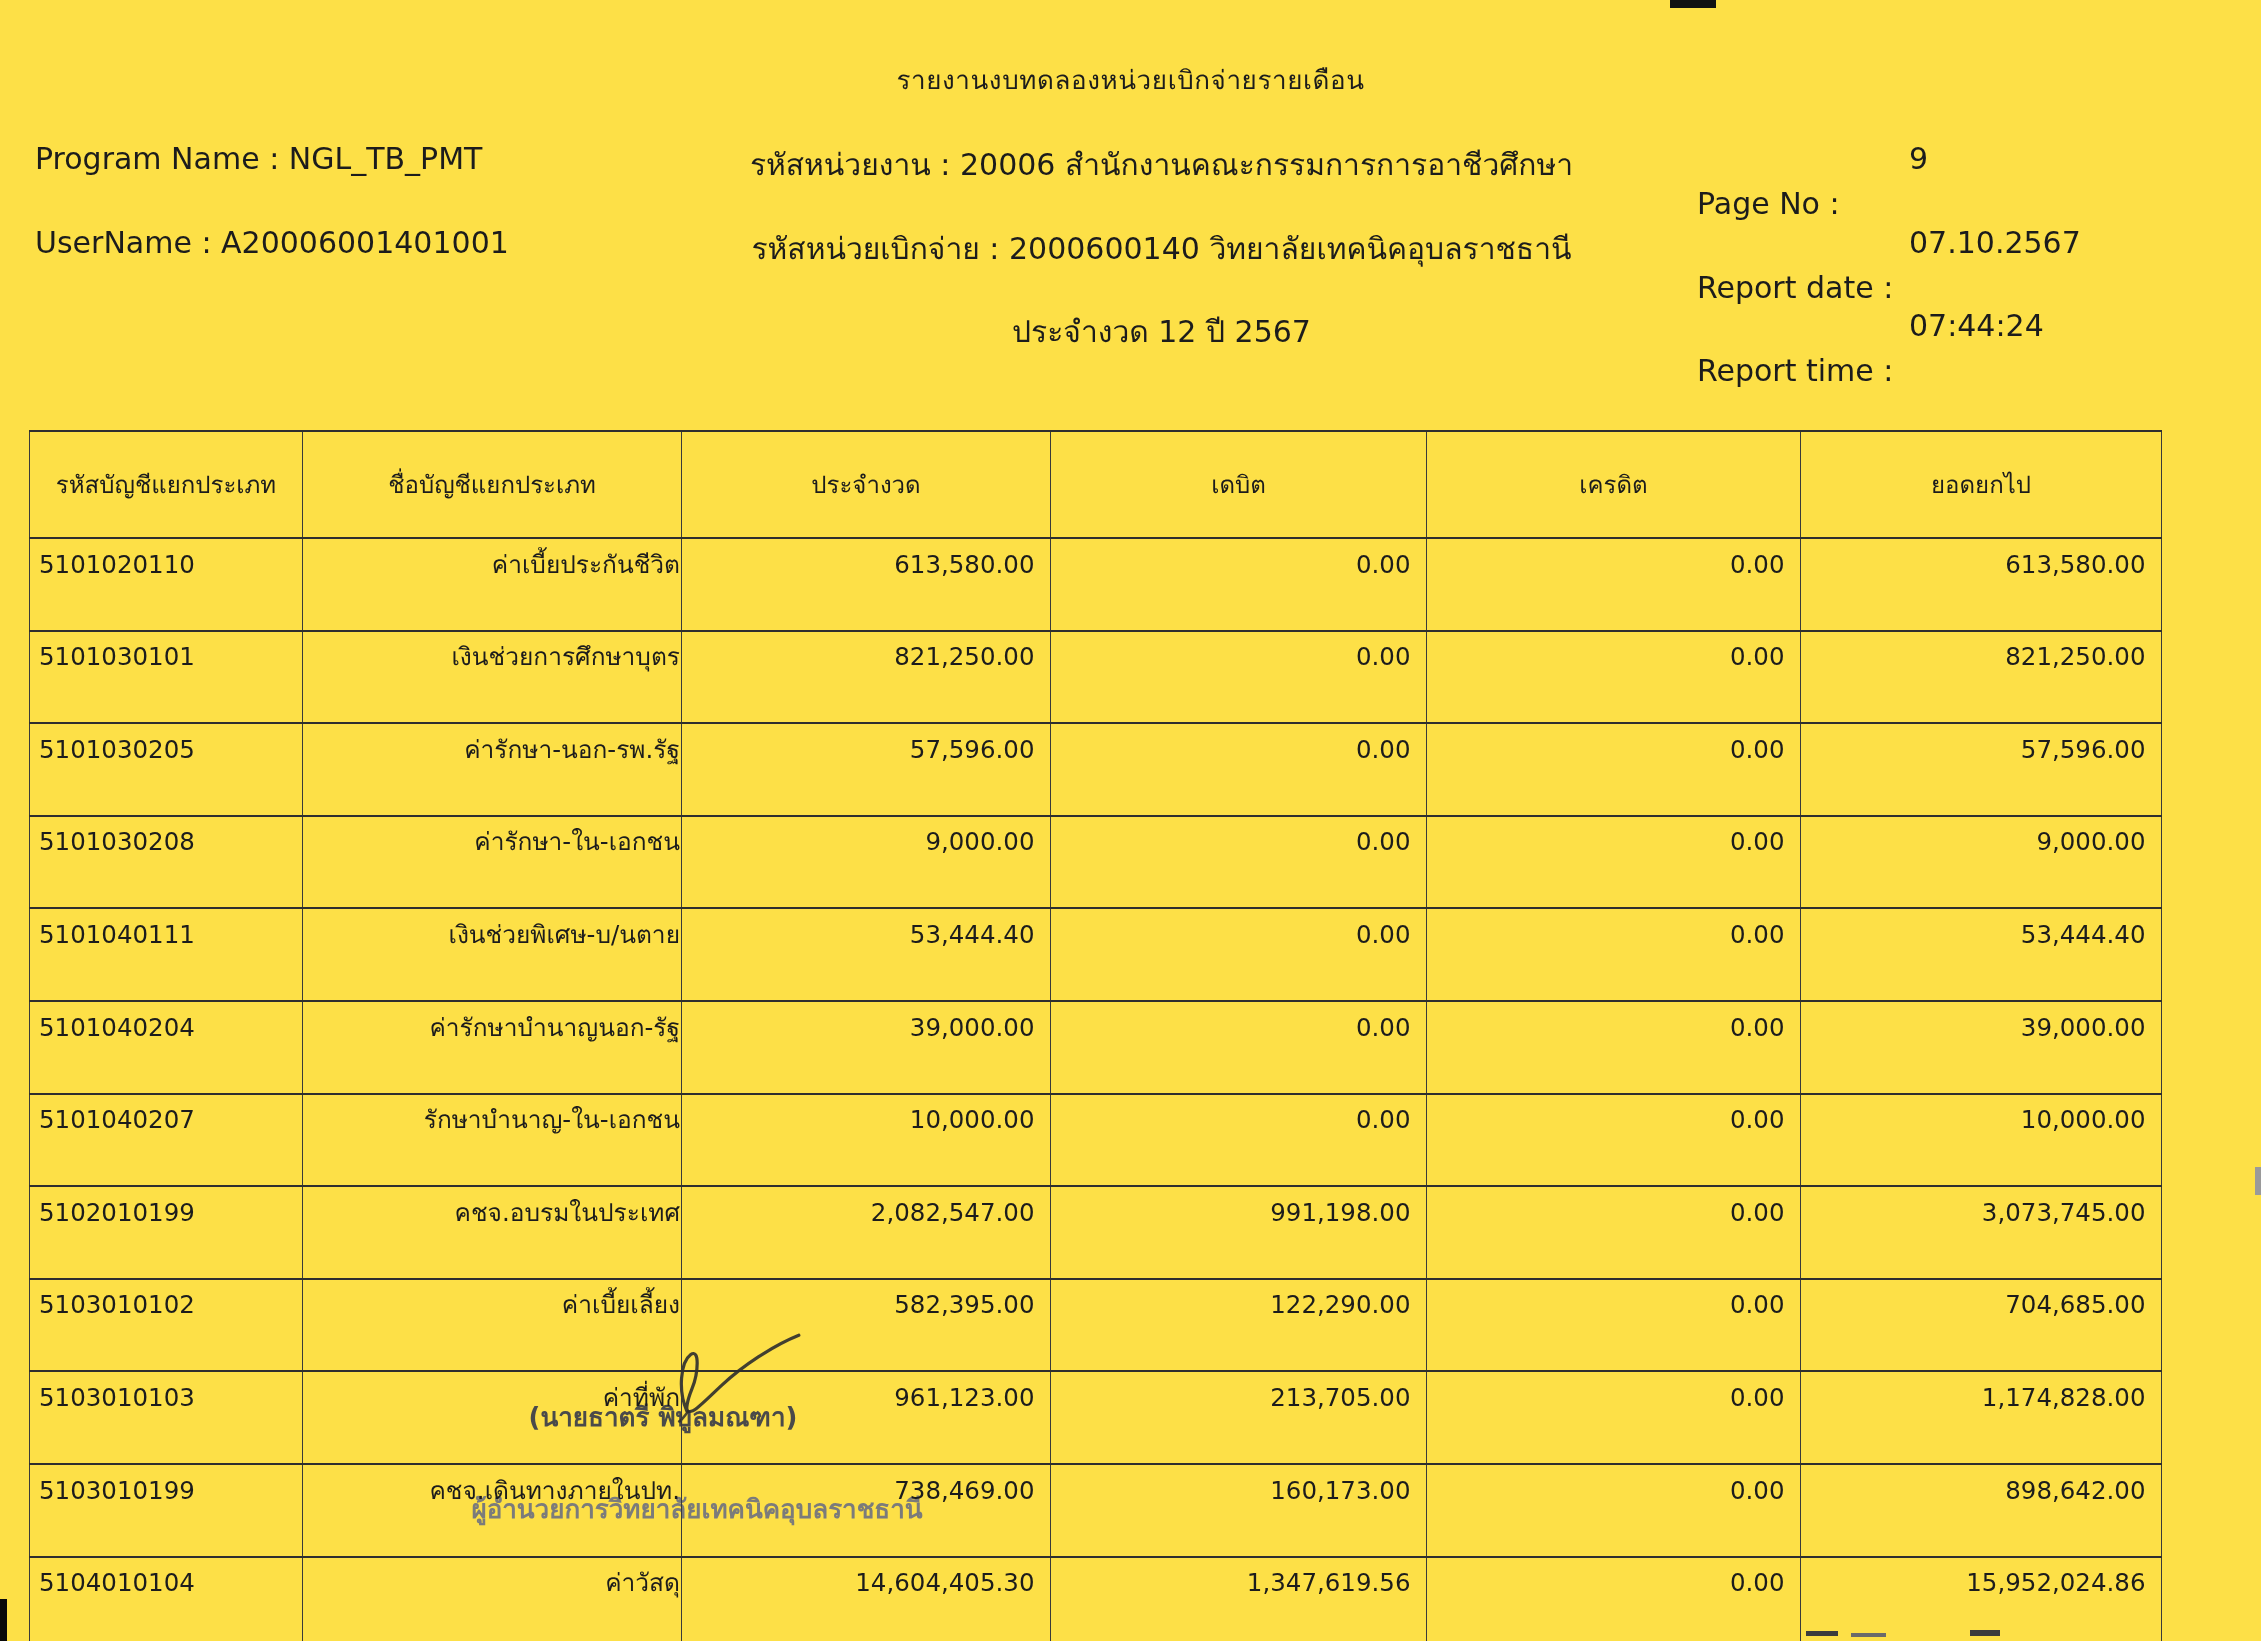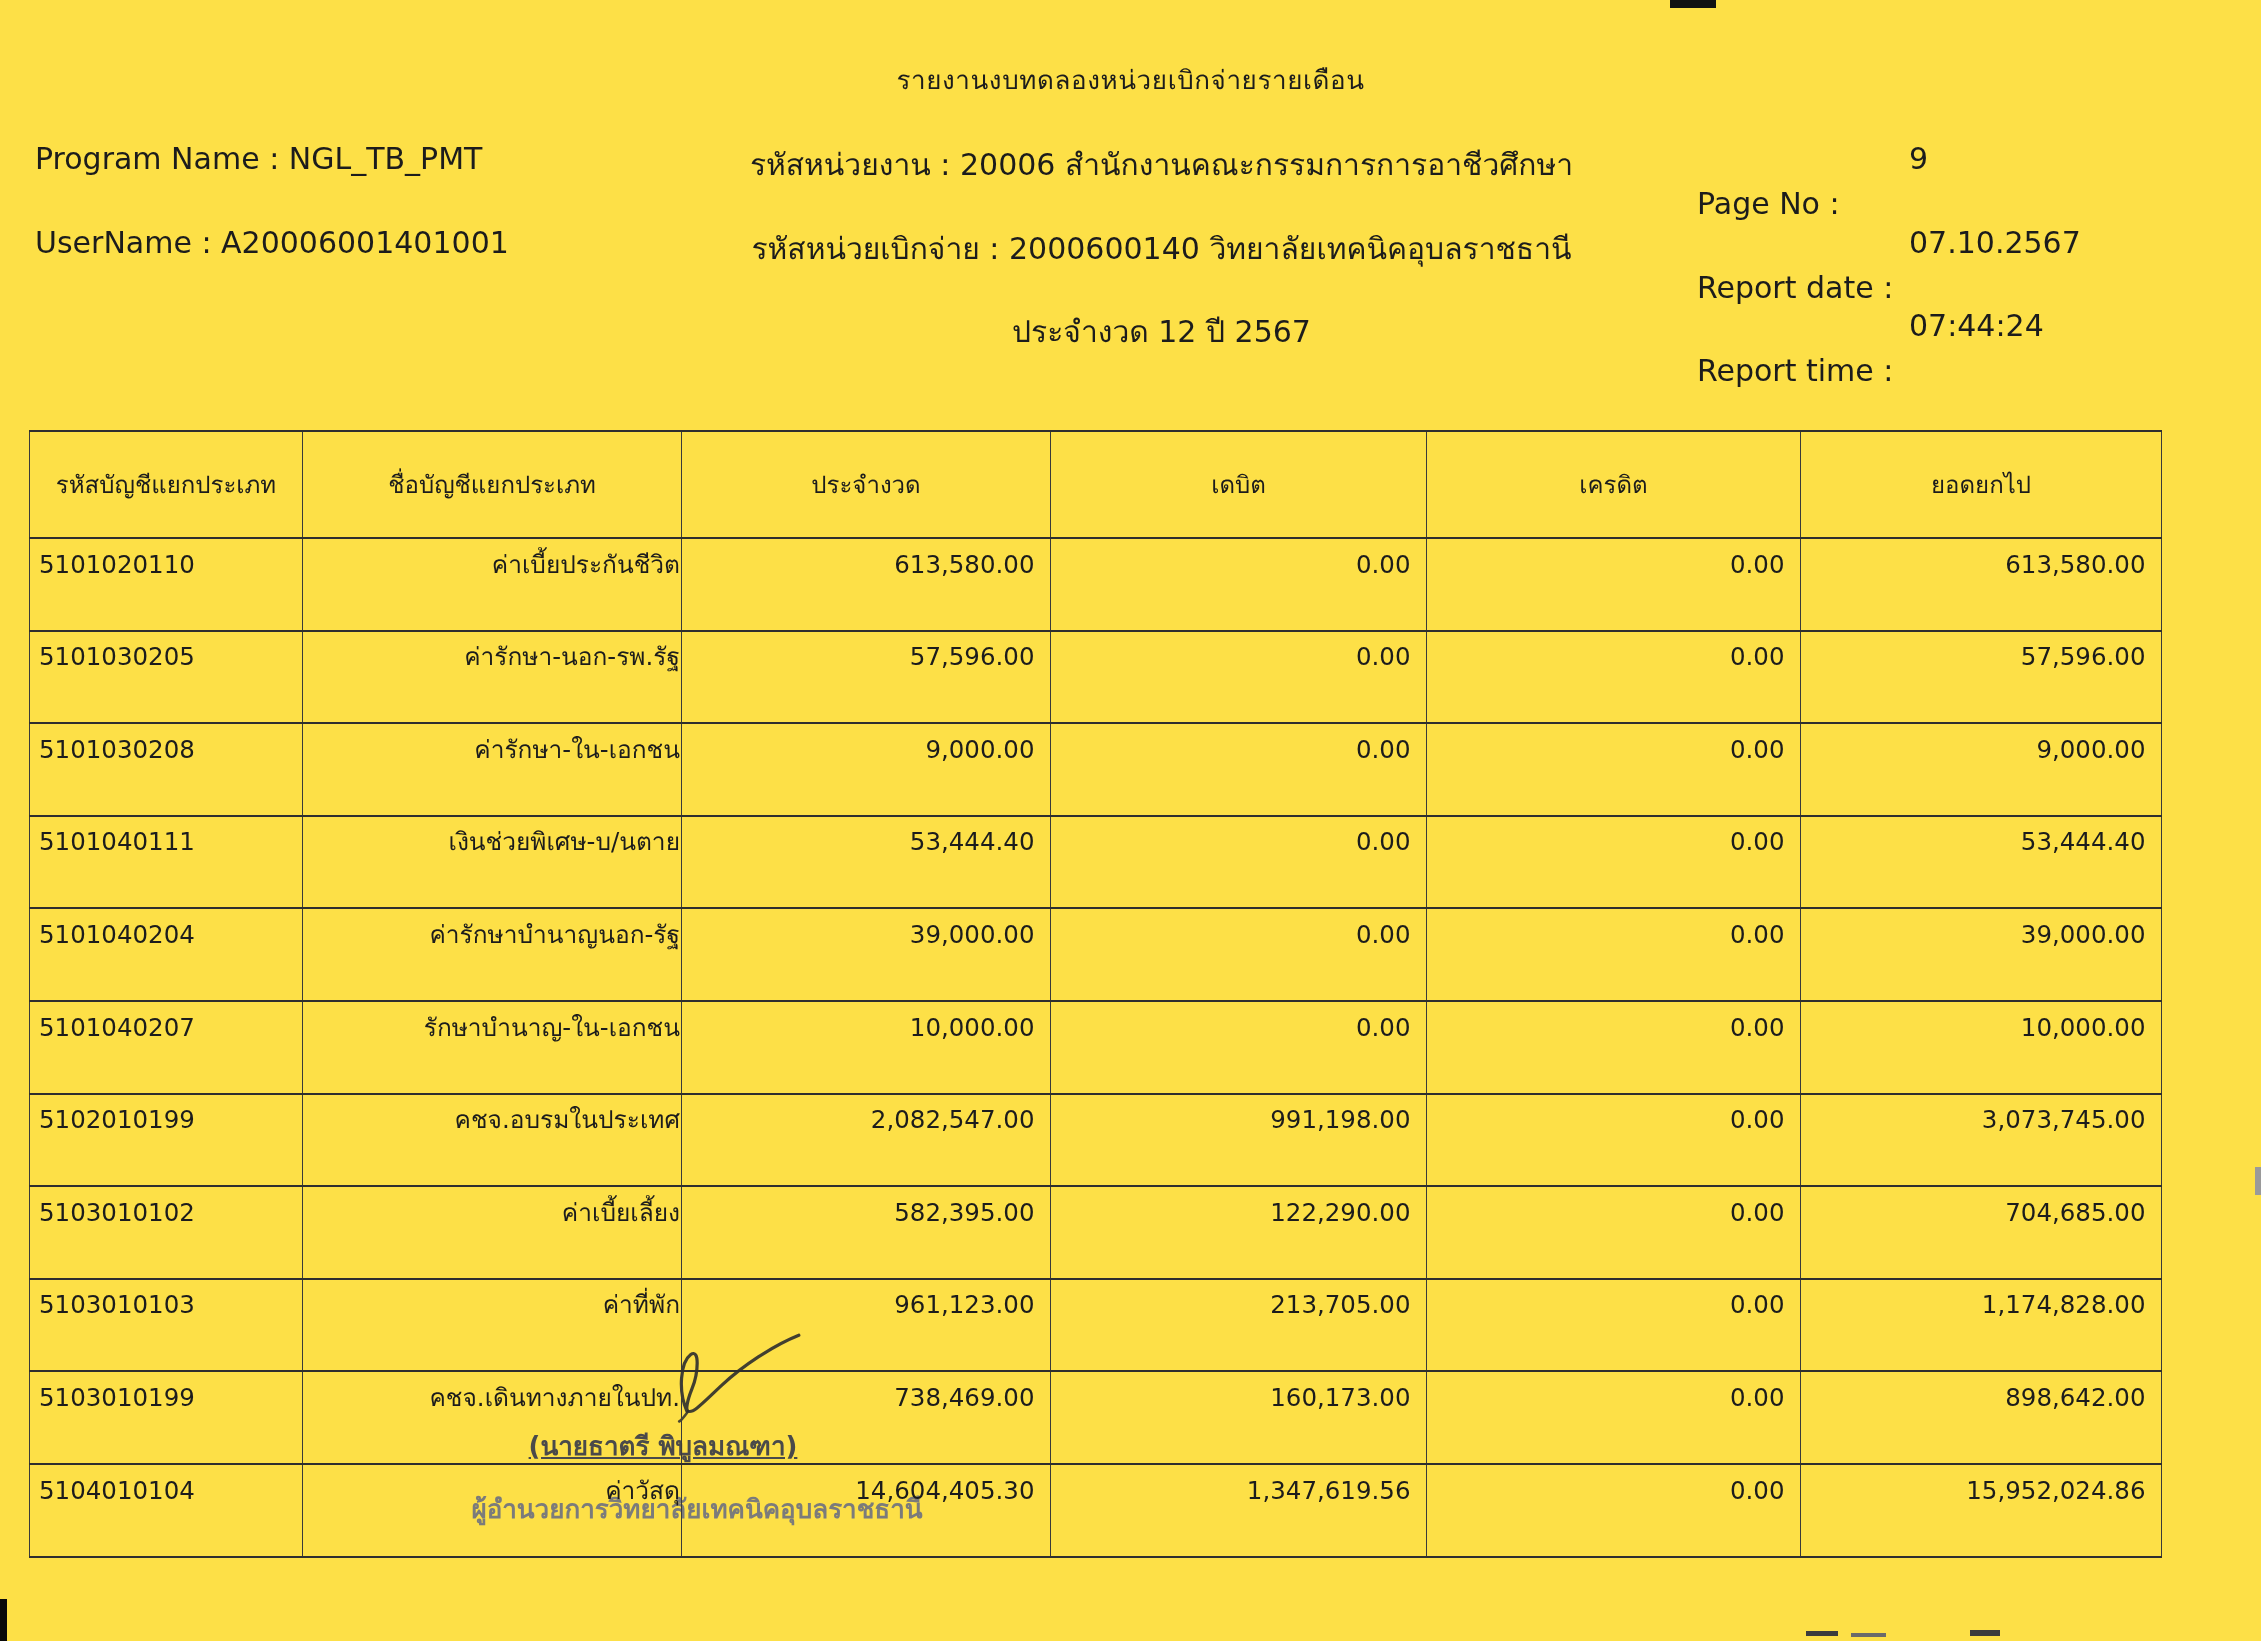--- a/index.html
+++ b/index.html
@@ -30,22 +30,22 @@
     height:103px; font-weight:normal; font-size:24px; text-align:center; vertical-align:middle;
   }
   table.ledger td {
     height:78px; font-size:24.5px; vertical-align:top; padding-top:11.6px; line-height:1.15;
   }
   td.code { text-align:left; padding-left:9px;margin-top:32px; }
   td.name { text-align:right; padding-left:16px; }
   td.num  { text-align:right; padding-right:15.5px; }
 
   .stamp-name {
-    left:487px; top:1425px; width:352px; text-align:center;
-    font-size:26px; font-weight:bold; color:#4a4a4a; white-space:nowrap;text-decoration:underline;
+    left:487px; top:1396px; width:352px; text-align:center;
+    font-size:26px; font-weight:bold; color:#4a4a4a; white-space:nowrap;
   }
   .stamp-pos {
     left:442px; top:1488px; width:510px; text-align:center;
     font-size:26px; font-weight:bold; color:#7b7b7b; white-space:nowrap;
   }
   .sig { left:665px; top:1326px; }
 
   .artifact { position:absolute; }
   .a-top { left:1670px; top:0; width:46px; height:7.7px; background:#121212; }
   .a-bl  { left:0; top:1599px; width:7px; height:43px; background:#0a0a0a; }
@@ -104,20 +104,28 @@
     <tbody>
       <tr>
         <td class="code">5101020110</td>
         <td class="name">ค่าเบี้ยประกันชีวิต</td>
         <td class="num">613,580.00</td>
         <td class="num">0.00</td>
         <td class="num">0.00</td>
         <td class="num">613,580.00</td>
       </tr>
       <tr>
+        <td class="code">5101030101</td>
+        <td class="name">เงินช่วยการศึกษาบุตร</td>
+        <td class="num">821,250.00</td>
+        <td class="num">0.00</td>
+        <td class="num">0.00</td>
+        <td class="num">821,250.00</td>
+      </tr>
+      <tr>
         <td class="code">5101030205</td>
         <td class="name">ค่ารักษา-นอก-รพ.รัฐ</td>
         <td class="num">57,596.00</td>
         <td class="num">0.00</td>
         <td class="num">0.00</td>
         <td class="num">57,596.00</td>
       </tr>
       <tr>
         <td class="code">5101030208</td>
         <td class="name">ค่ารักษา-ใน-เอกชน</td>

